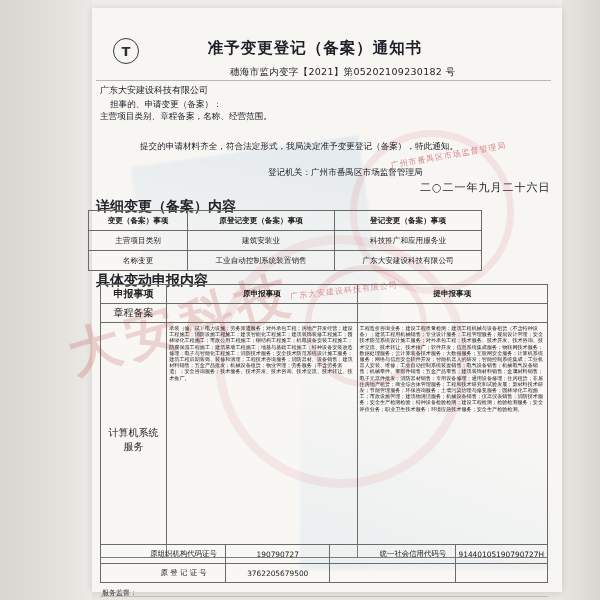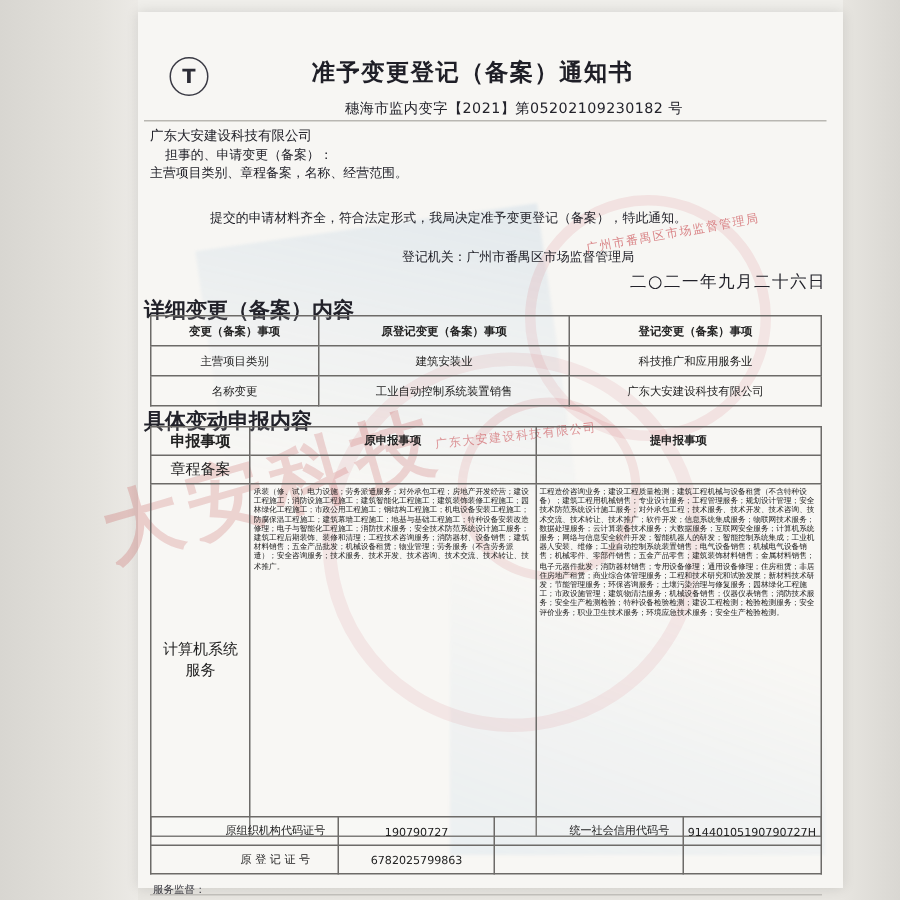--- a/index.html
+++ b/index.html
@@ -96,21 +96,21 @@
     color:#22222a;font-weight:bold;
   }
   .sect-1{left:96px;top:198px;}
   .sect-2{left:96px;top:272px;}
   
   table{border-collapse:collapse;position:absolute;font-size:7.6px;color:#222;}
   table td,table th{
     border:1px solid #6d6b68;padding:2px 3px;vertical-align:middle;
     background:rgba(255,255,255,0.12);
   }
-  #t1{left:100px;top:210px;width:448px;}
+  #t1{left:88px;top:210px;width:394px;}
   #t1 td{height:15px;text-align:center;}
   #t1 .hd{font-weight:bold;}
   #t2{left:100px;top:284px;width:448px;}
   #t2 td{text-align:center;}
   #t2 .hd{font-weight:bold;height:14px;}
   #t2 .bigcell{
     text-align:left;vertical-align:top;font-size:5.1px;line-height:6.2px;
     height:230px;padding:2px;
   }
   #t2 .rowlabel{width:62px;font-size:10px;}
@@ -205,21 +205,21 @@
   <table id="t3">
     <tbody>
         <tr>
       <td class="lbl">原组织机构代码证号</td>
       <td style="width:114px">190790727</td>
       <td class="lbl">统一社会信用代码号</td>
       <td>91440105190790727H</td>
     </tr>
     <tr>
       <td class="lbl">原 登 记 证 号</td>
-      <td>6782025799863</td>
+      <td>3762205679500</td>
       <td class="lbl"></td>
       <td></td>
     </tr>
   </tbody>
     </table>
 
   <div class="footer-note">服务监督：</div>
   <div class="footer-rule"></div>
 </div>
 

